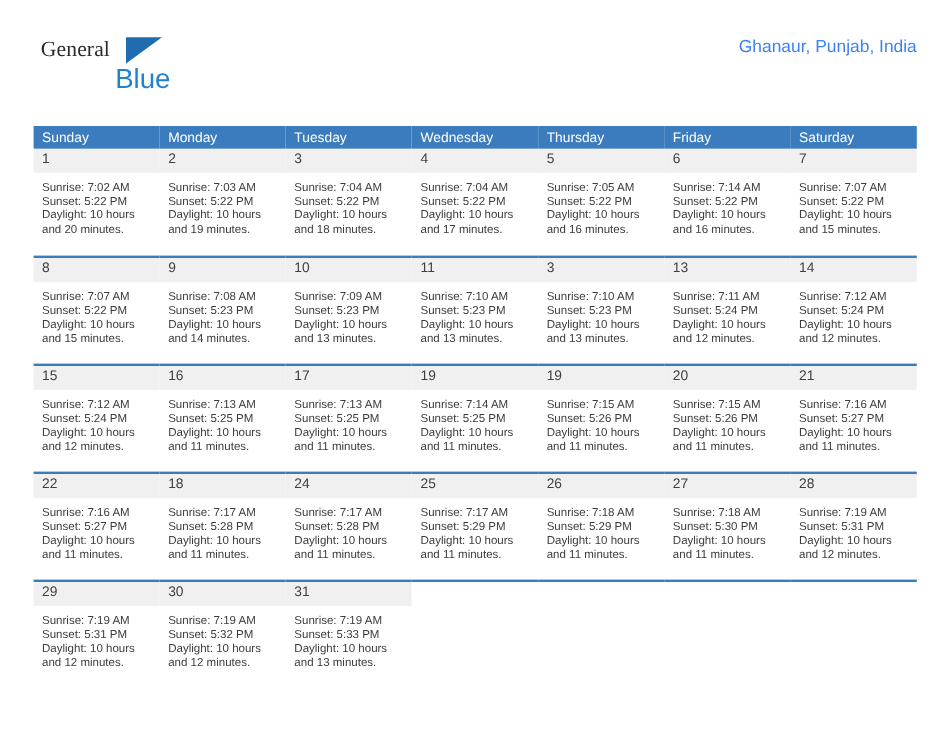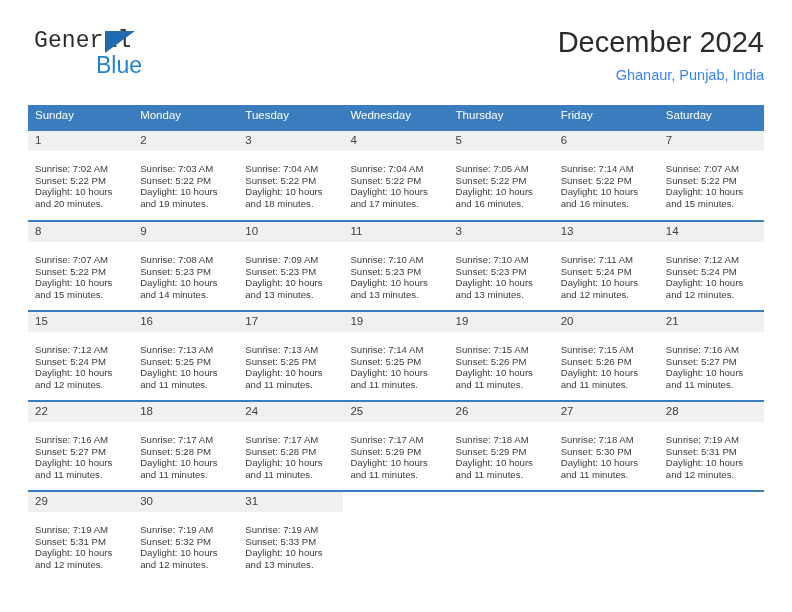--- a/index.html
+++ b/index.html
@@ -35,24 +35,24 @@
     position: absolute;
     left: 6px;
     top: 0px;
     width: 190px;
     height: 56px;
   }
   .logo-general {
     position: absolute;
     left: 0;
     top: 0;
-    font-size: 23px;
+    font-size: 18px;
     letter-spacing: 0.1px;
     color: #2b2b2b;
-    font-family: Liberation Mono, monospace;
+    font-family: Liberation Serif, serif;
     line-height: 26px;
   }
   .logo-triangle {
     position: absolute;
     left: 71px;
     top: 3px;
     width: 0;
     height: 0;
     border-left: 30px solid #1f6cb0;
     border-bottom: 22px solid transparent;
@@ -95,21 +95,21 @@
     border-collapse: collapse;
     table-layout: fixed;
   }
 
   .dow-row th {
     background: #3a7cbe;
     color: #ffffff;
     font-weight: normal;
     font-size: 11.5px;
     text-align: left;
-    padding: 4px 0 9px 7px;
+    padding: 4px 0 2px 7px;
     height: 13px;
     line-height: 13px;
   }
 
   .week {
     height: 90px;
   }
   .week td {
     vertical-align: top;
     padding: 0;
@@ -126,21 +126,21 @@
     color: #404040;
     line-height: 13px;
     padding: 3px 0 4px 7px;
     height: 13px;
   }
   .daynum.empty {
     background: transparent;
   }
 
   .detail {
-    padding: 12px 6px 0 7px;
+    padding: 7px 6px 0 7px;
     font-size: 9.6px;
     line-height: 11.6px;
     color: #3c3c3c;
   }
   .detail div {
     white-space: nowrap;
   }
 </style>
 </head>
 <body>
@@ -149,21 +149,20 @@
 
   <div class="header">
 
     <div class="logo">
       <span class="logo-general">General</span>
       <span class="logo-triangle"></span>
       <span class="logo-blue">Blue</span>
     </div>
 
     <div class="title-wrap">
-      <div class="cal-title">December 2024</div>
       <div class="cal-subtitle">Ghanaur, Punjab, India</div>
     </div>
 
   </div>
 
   <table class="calendar">
     <thead>
       <tr class="dow-row">
         <th>Sunday</th>
         <th>Monday</th>

